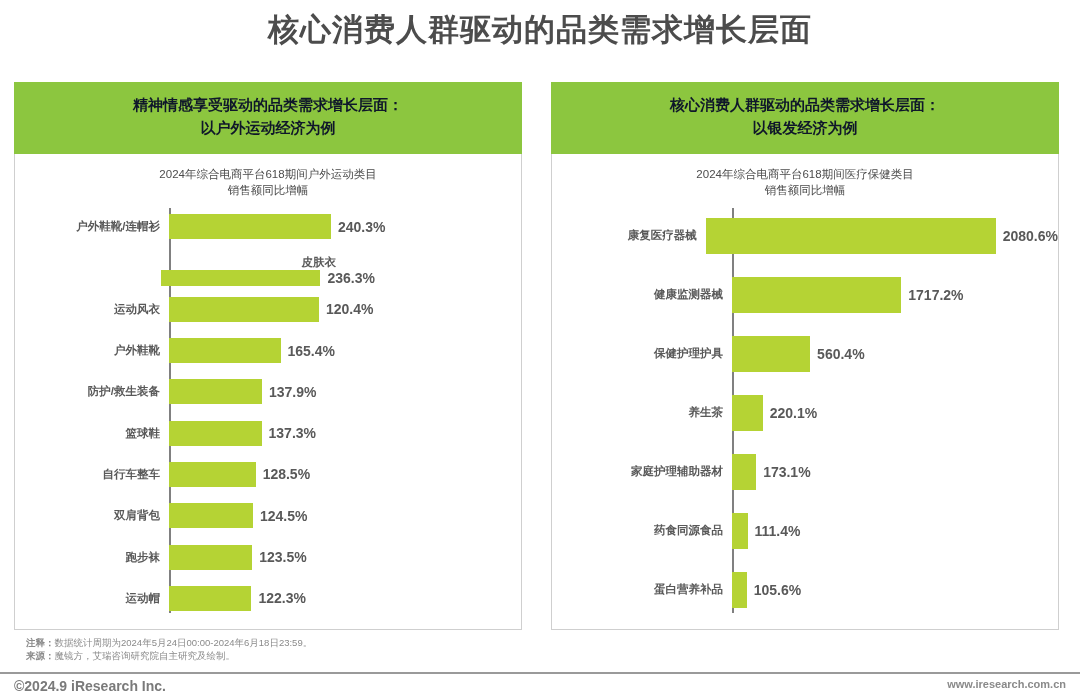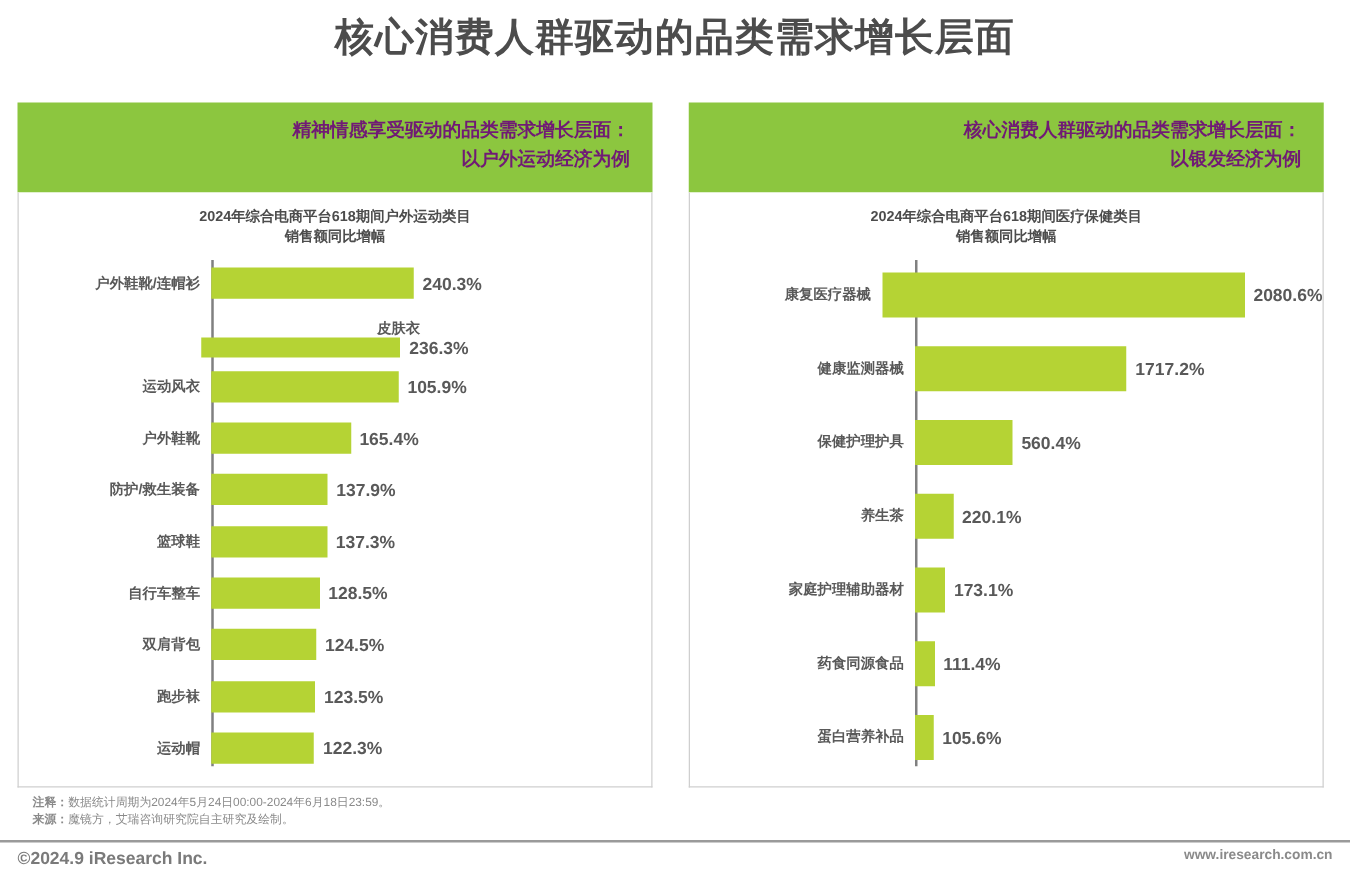--- a/index.html
+++ b/index.html
@@ -27,44 +27,44 @@
     position:absolute;
     top:82px;
     width:508px;
     height:548px;
   }
   .panel.left{left:14px;}
   .panel.right{left:551px;}
 
   .panel-header{
     background:#8cc63f;
-    color:#701a75;
+    color:#0f172a;
     font-size:15px;
     font-weight:bold;
     line-height:23px;
-    text-align:right;
+    text-align:center;
     padding:11px 18px 12px 18px;
     box-sizing:border-box;
     height:72px;
   }
 
   .panel-body{
     border:1px solid #cfcfcf;
     border-top:none;
     background:#ffffff;
     height:476px;
     box-sizing:border-box;
     position:relative;
     overflow:hidden;
   }
 
   .chart-subtitle{
     text-align:center;
     font-size:11.5px;
-    font-weight:bold;
+    font-weight:normal;
     color:#4c4c4c;
     line-height:16px;
     padding-top:12px;
     filter:blur(0.35px);
   }
 
   
   .chart{
     position:absolute;
     left:0;right:0;
@@ -179,21 +179,21 @@
               <div class="cat-label">皮肤衣</div>
               <div class="bar-wrap">
                 <div class="bar" style="width: 159.303px;"></div>
                 <div class="bar-value">236.3%</div>
               </div>
             </div>
             <div class="row" style="top: 90.75px; height: 25px;">
               <div class="cat-label">运动风衣</div>
               <div class="bar-wrap">
                 <div class="bar" style="width: 149.933px;"></div>
-                <div class="bar-value">105.9%</div>
+                <div class="bar-value">120.4%</div>
               </div>
             </div>
             <div class="row" style="top: 132.05px; height: 25px;">
               <div class="cat-label">户外鞋靴</div>
               <div class="bar-wrap">
                 <div class="bar" style="width: 111.506px;"></div>
                 <div class="bar-value">165.4%</div>
               </div>
             </div>
             <div class="row" style="top: 173.35px; height: 25px;">

